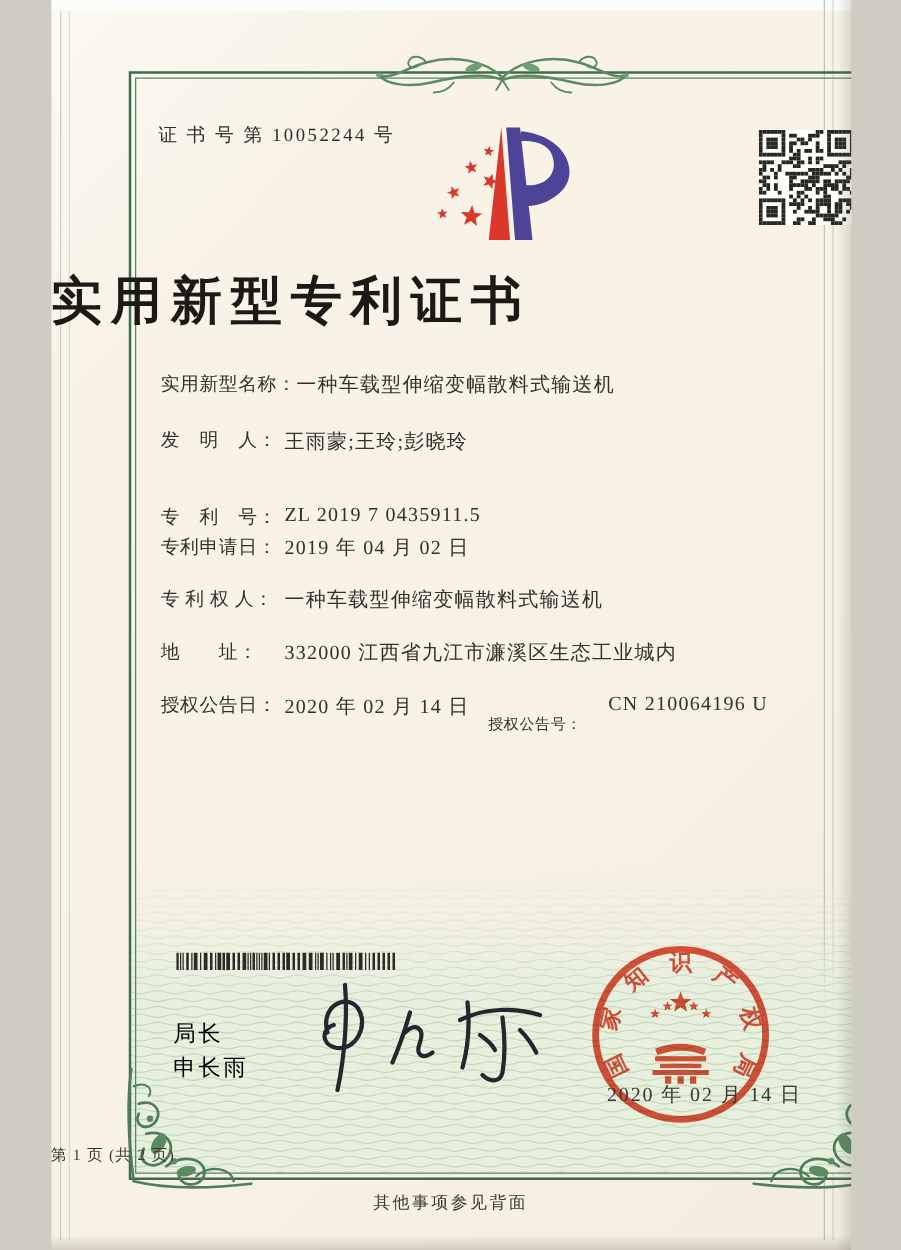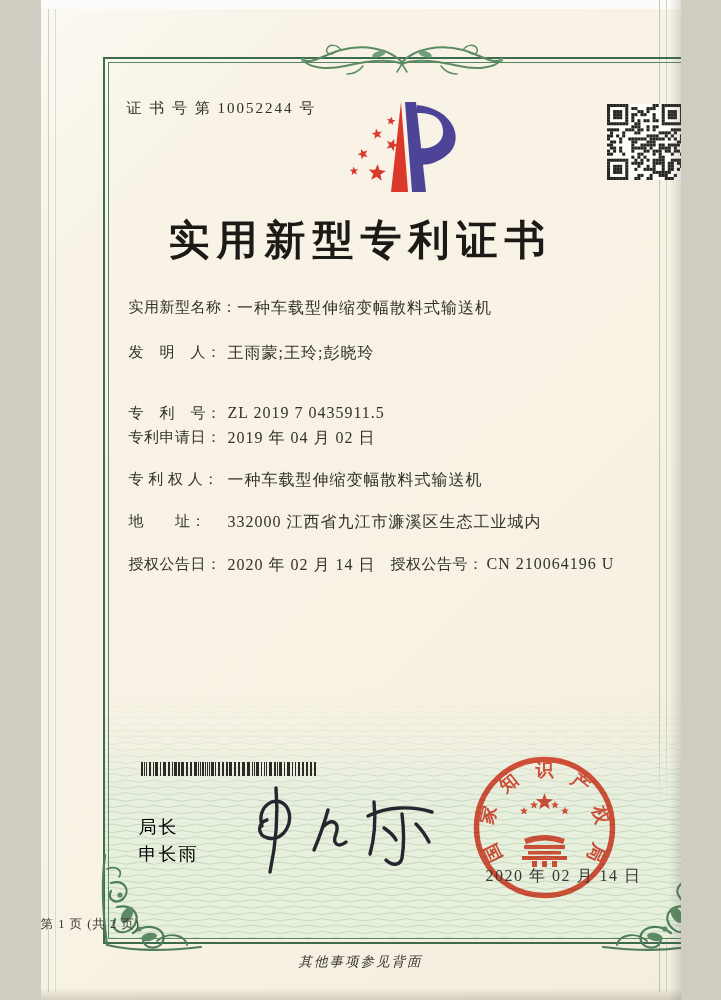--- a/index.html
+++ b/index.html
@@ -22,47 +22,47 @@
   .frame-inner{position:absolute;inset:3px;border:1px solid #58855f;}
 
   .waves{position:absolute;left:64px;top:690px;width:590px;height:248px;overflow:hidden;
          -webkit-mask-image:linear-gradient(to bottom,rgba(0,0,0,0) 0,rgba(0,0,0,.45) 55px,#000 110px);
          mask-image:linear-gradient(to bottom,rgba(0,0,0,0) 0,rgba(0,0,0,.45) 55px,#000 110px);
          background:linear-gradient(to bottom,rgba(228,238,221,0) 0,rgba(228,238,221,.85) 90px,#e7efdd 150px);}
 
   .cert-no{position:absolute;left:86px;top:99px;font-size:15px;letter-spacing:2px;color:#2f2d28;}
   .logo{position:absolute;left:302px;top:97px;width:126px;height:110px;}
   .qr{position:absolute;left:566px;top:104px;width:76px;height:76px;background:#fdfdfb;}
-  .title{position:absolute;left:0;top:213px;width:100%;text-align:center;
+  .title{position:absolute;left:0;top:213px;width:100%;text-align:left;
          font-size:41px;font-weight:bold;letter-spacing:7px;color:#1c1a17;}
 
   .rows{position:absolute;left:88px;top:0;width:560px;}
   .row{position:absolute;left:0;width:560px;font-size:16px;display:flex;}
   .row .lb{flex:0 0 99px;font-size:15px;letter-spacing:.5px;white-space:nowrap;}
   .row .val{letter-spacing:1px;white-space:nowrap;}
   .pair2{position:absolute;left:262px;top:0;display:flex;font-size:16px;}
-  .pair2 .lb{flex:0 0 96px;font-size:15px;}
+  .pair2 .lb{flex:0 0 96px;font-size:12px;margin-top:16px;}
 
   .paras{position:absolute;left:87px;top:585px;width:549px;font-size:15px;line-height:21.5px;
          text-align:justify;color:#403c36;letter-spacing:.3px;}
   .paras p{margin:0;text-indent:2em;}
 
   .barcode{position:absolute;left:100px;top:762px;width:180px;height:14px;}
   .sig-block{position:absolute;left:98px;top:814px;font-size:18px;letter-spacing:2px;color:#000000;}
   .sig-block div{line-height:27px;}
   .signature{position:absolute;left:195px;top:782px;width:210px;height:95px;}
 
   .seal{position:absolute;left:431px;top:755px;width:145px;height:145px;opacity:.92;
         mix-blend-mode:multiply;}
   .seal-date{position:absolute;left:445px;top:866px;font-size:16px;letter-spacing:1.5px;color:#3b3832;z-index:5;}
 
   .page-note{position:absolute;left:0;top:916px;width:100%;text-align:left;font-size:12.5px;
         letter-spacing:1px;color:#3b3832;}
   .back-note{position:absolute;left:0;top:953px;width:100%;text-align:center;font-size:13.5px;
-        letter-spacing:2px;color:#3b3832;font-style:italic;}
+        letter-spacing:2px;color:#3b3832;}
 
   .flourish-top{position:absolute;left:252px;top:40px;width:218px;height:40px;}
   .corner-bl{position:absolute;left:56px;top:845px;width:120px;height:112px;}
   .corner-br{position:absolute;left:546px;top:845px;width:120px;height:112px;transform:scaleX(-1);}
 </style>
 </head>
 <body>
 
 <div class="stage">
   <div class="paper"></div>

